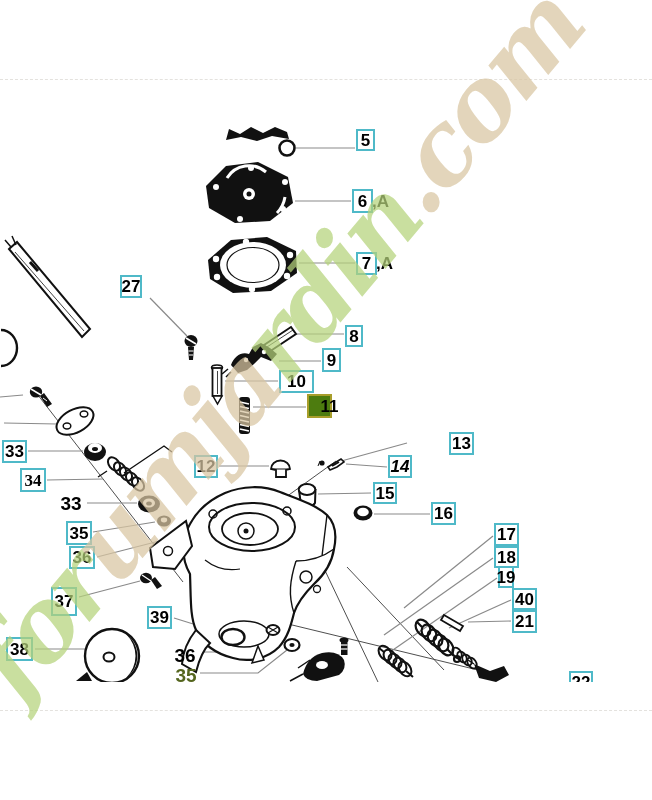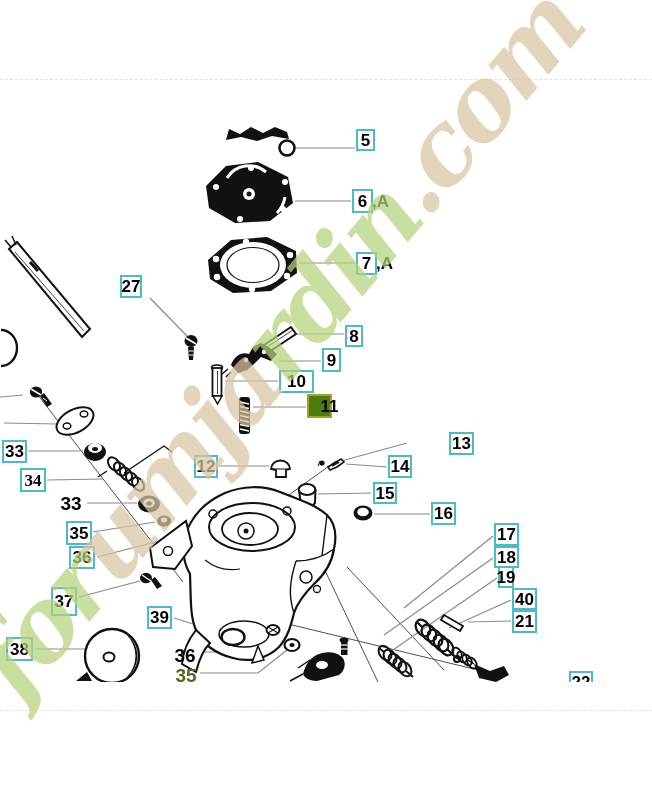--- a/index.html
+++ b/index.html
@@ -338,21 +338,21 @@
     </div>
     <div class="callout highlight" style="left: 307px; top: 394px; width: 25px; height: 24px;">
       <span>11</span>
     </div>
     <div class="callout box" style="left: 194px; top: 455px; width: 24px; height: 23px; text-align: center;">
       <span>12</span>
     </div>
     <div class="callout box" style="left: 409px; top: 432px; width: 25px; height: 23px; margin-left: 40px;">
       <span>13</span>
     </div>
-    <div class="callout box" style="left: 388px; top: 455px; width: 24px; height: 23px;">
+    <div class="callout box" style="left: 388px; top: 455px; width: 24px; height: 23px; font-style: italic;">
       <span>14</span>
     </div>
     <div class="callout box" style="left: 373px; top: 482px; width: 24px; height: 22px;">
       <span>15</span>
     </div>
     <div class="callout box" style="left: 431px; top: 502px; width: 25px; height: 23px;">
       <span>16</span>
     </div>
     <div class="callout box" style="left: 494px; top: 523px; width: 25px; height: 23px;">
       <span>17</span>

